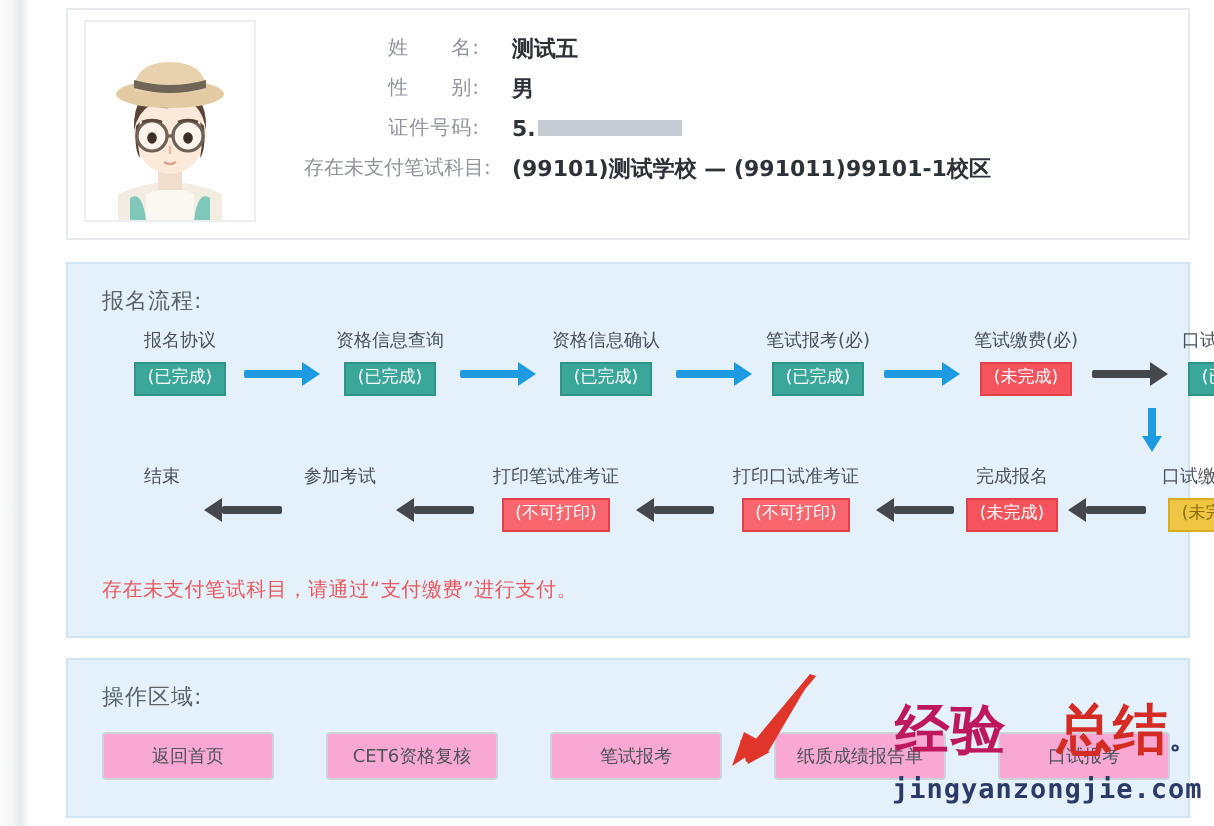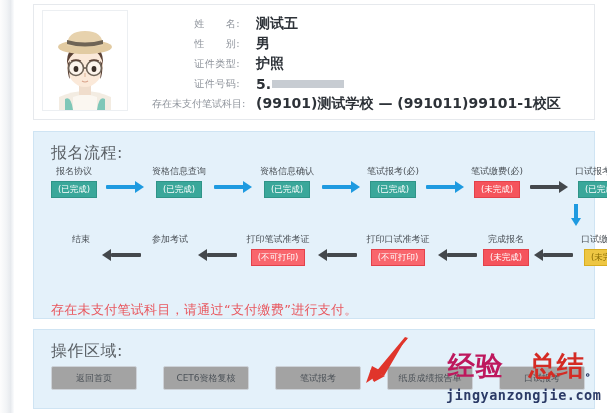--- a/index.html
+++ b/index.html
@@ -31,42 +31,42 @@
   }
   .avatar-svg { display:block; }
   .info-fields { margin-left:24px; margin-top:9px; }
   .field-row { display:flex; align-items:center; height:20px; }
   .field-label {
     width:88px; text-align:right; font-size:10px; color:#8f949c;
     letter-spacing:.5px; white-space:nowrap;
   }
   .field-label.wide { width:88px; letter-spacing:0; }
   .field-value {
-    margin-left:16px; font-size:14px; color:#2d3238; font-weight:bold;
+    margin-left:16px; font-size:11px; color:#2d3238; font-weight:bold;
     white-space:nowrap;
   }
   .redact {
     display:inline-block; width:72px; height:8px; background:#c7ccd2;
     vertical-align:middle; margin-left:1px;
   }
 
   
   .panel {
     position:absolute; background:#e4f1fa; border:1px solid #cfe4f3;
   }
   .panel-flow { left:33px; top:131px; width:562px; height:188px; }
   .panel-ops  { left:33px; top:329px; width:562px; height:80px; }
   .panel-title {
     position:absolute; left:17px; top:11px;
-    font-size:16px; color:#5b6166; letter-spacing:.5px;
+    font-size:11px; color:#5b6166; letter-spacing:.5px;
   }
 
   
   .flow-row { position:absolute; left:0; width:562px; display:flex; align-items:flex-start; }
-  .flow-row-1 { top:33px; padding-left:8px; }
+  .flow-row-1 { top:33px; padding-left:24px; }
   .flow-row-2 { top:101px; padding-left:26px; }
   .node { display:flex; flex-direction:column; align-items:center; flex:none; }
   .node-label {
     font-size:9px; color:#4a5056; white-space:nowrap; line-height:13px;
   }
   .badge {
     margin-top:3px; font-size:8.5px; line-height:11px;
     padding:2px 6px; white-space:nowrap; color:#fff;
   }
   .badge.done   { background:#3aa79a; border:1px solid #2f9488; }
@@ -91,28 +91,28 @@
   
   .vconnect { position:absolute; left:537px; top:72px; width:10px; height:24px; }
   .vconnect .vshaft { position:absolute; left:3px; top:0; width:4px; height:16px; background:#1e9ae0; }
   .vconnect .vhead {
     position:absolute; left:0; top:14px; width:0; height:0;
     border-left:5px solid transparent; border-right:5px solid transparent;
     border-top:8px solid #1e9ae0;
   }
 
   .flow-note {
-    position:absolute; left:17px; top:169px;
-    font-size:13px; color:#e8585f; letter-spacing:.3px;
+    position:absolute; left:17px; top:156px;
+    font-size:10px; color:#e8585f; letter-spacing:.3px;
   }
 
   
   .ops-row { position:absolute; left:17px; top:36px; display:flex; gap:26px; }
   .op-btn {
-    width:86px; height:24px; background:#a3a3a3;
+    width:86px; height:24px; background:#f9a8d4;
     border:1px solid #cdd2d8; border-radius:2px;
     display:flex; align-items:center; justify-content:center;
     font-size:9px; color:#4d5359; white-space:nowrap;
   }
 
   
   .annot-arrow { position:absolute; left:352px; top:336px; pointer-events:none; }
 
   
   .watermark {
@@ -176,24 +176,20 @@
     <div class="info-fields">
       <div class="field-row">
         <span class="field-label">姓　　名:</span>
         <span class="field-value">测试五</span>
       </div>
       <div class="field-row">
         <span class="field-label">性　　别:</span>
         <span class="field-value">男</span>
       </div>
       <div class="field-row">
-        <span class="field-label">证件类型:</span>
-        <span class="field-value">护照</span>
-      </div>
-      <div class="field-row">
         <span class="field-label">证件号码:</span>
         <span class="field-value">5.</span>
           <span class="redact"></span>
       </div>
       <div class="field-row">
         <span class="field-label wide">存在未支付笔试科目:</span>
         <span class="field-value">(99101)测试学校 — (991011)99101-1校区</span>
       </div>
     </div>
   </div>

